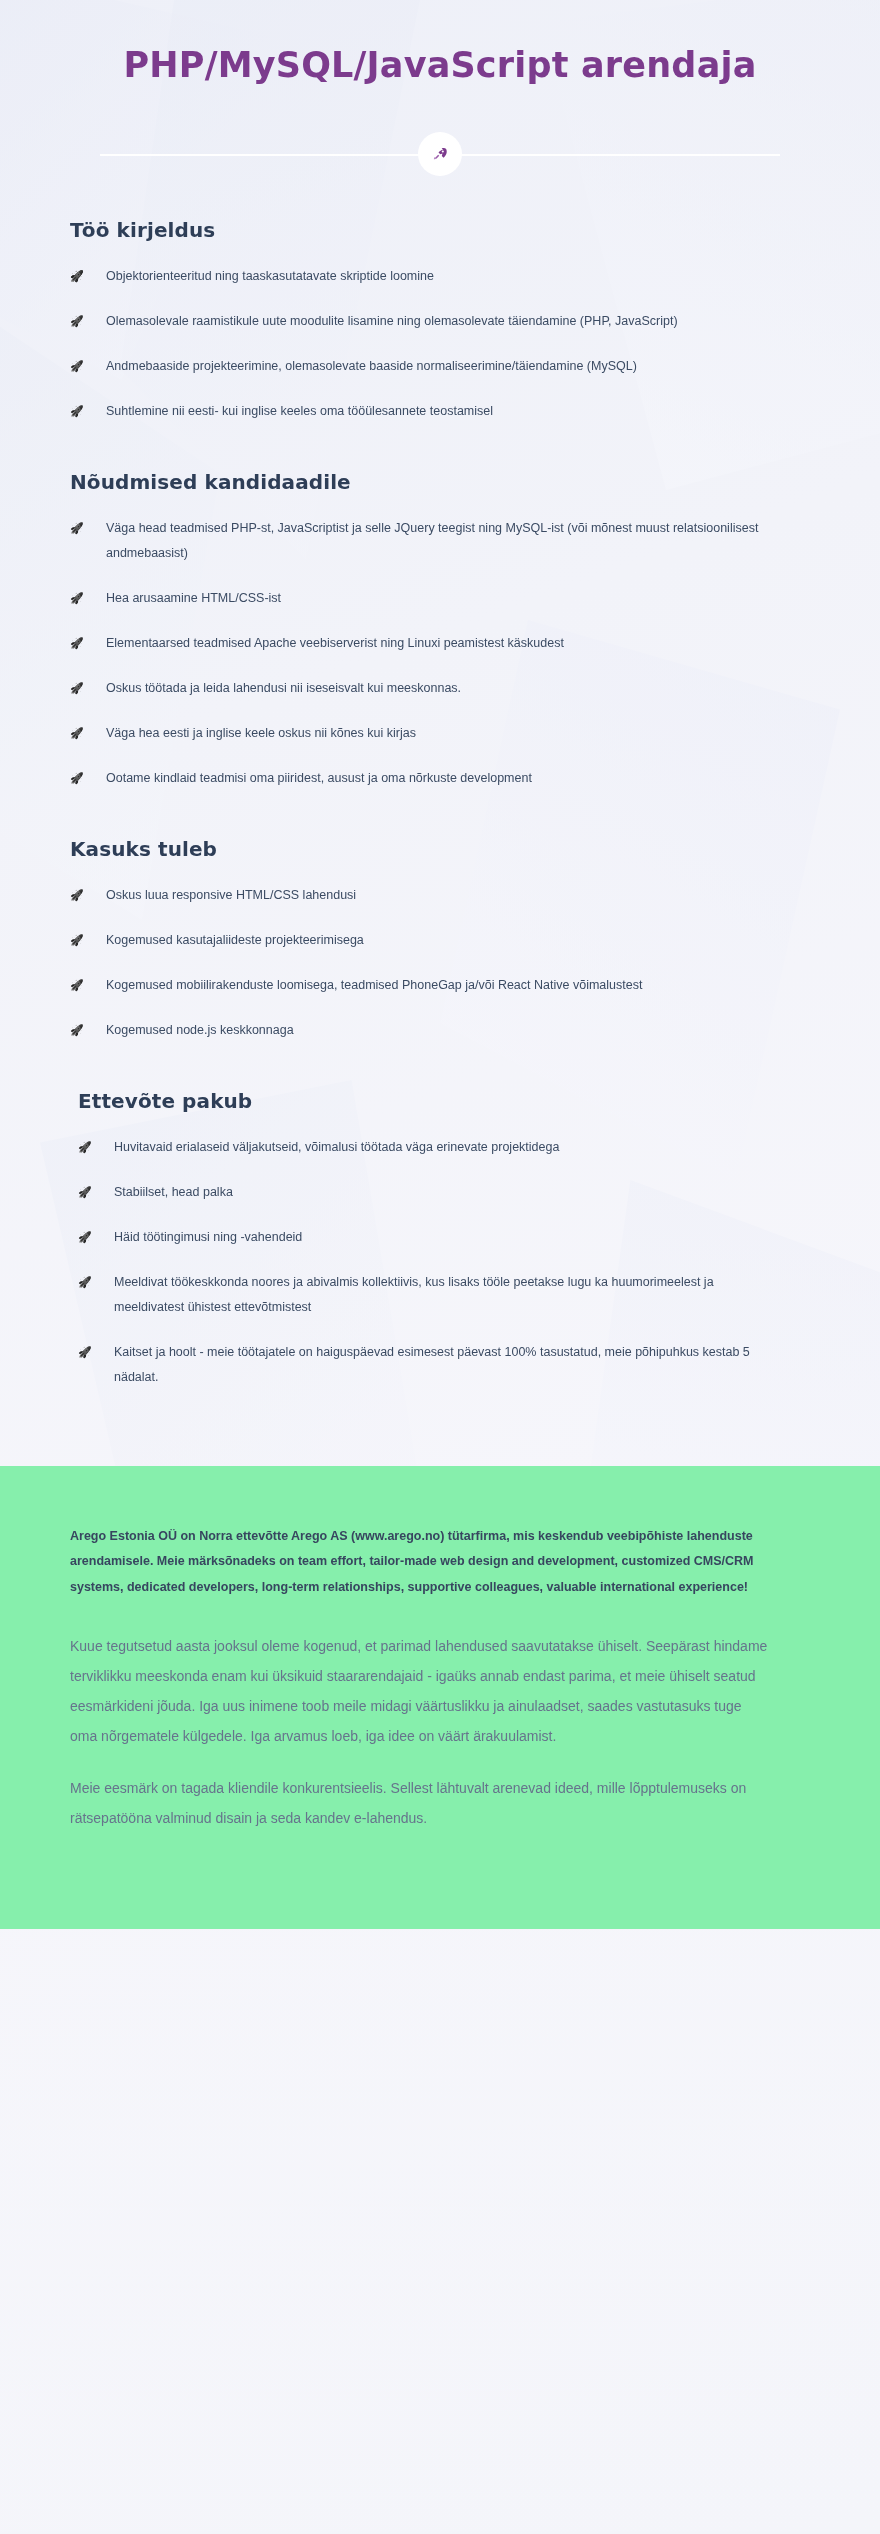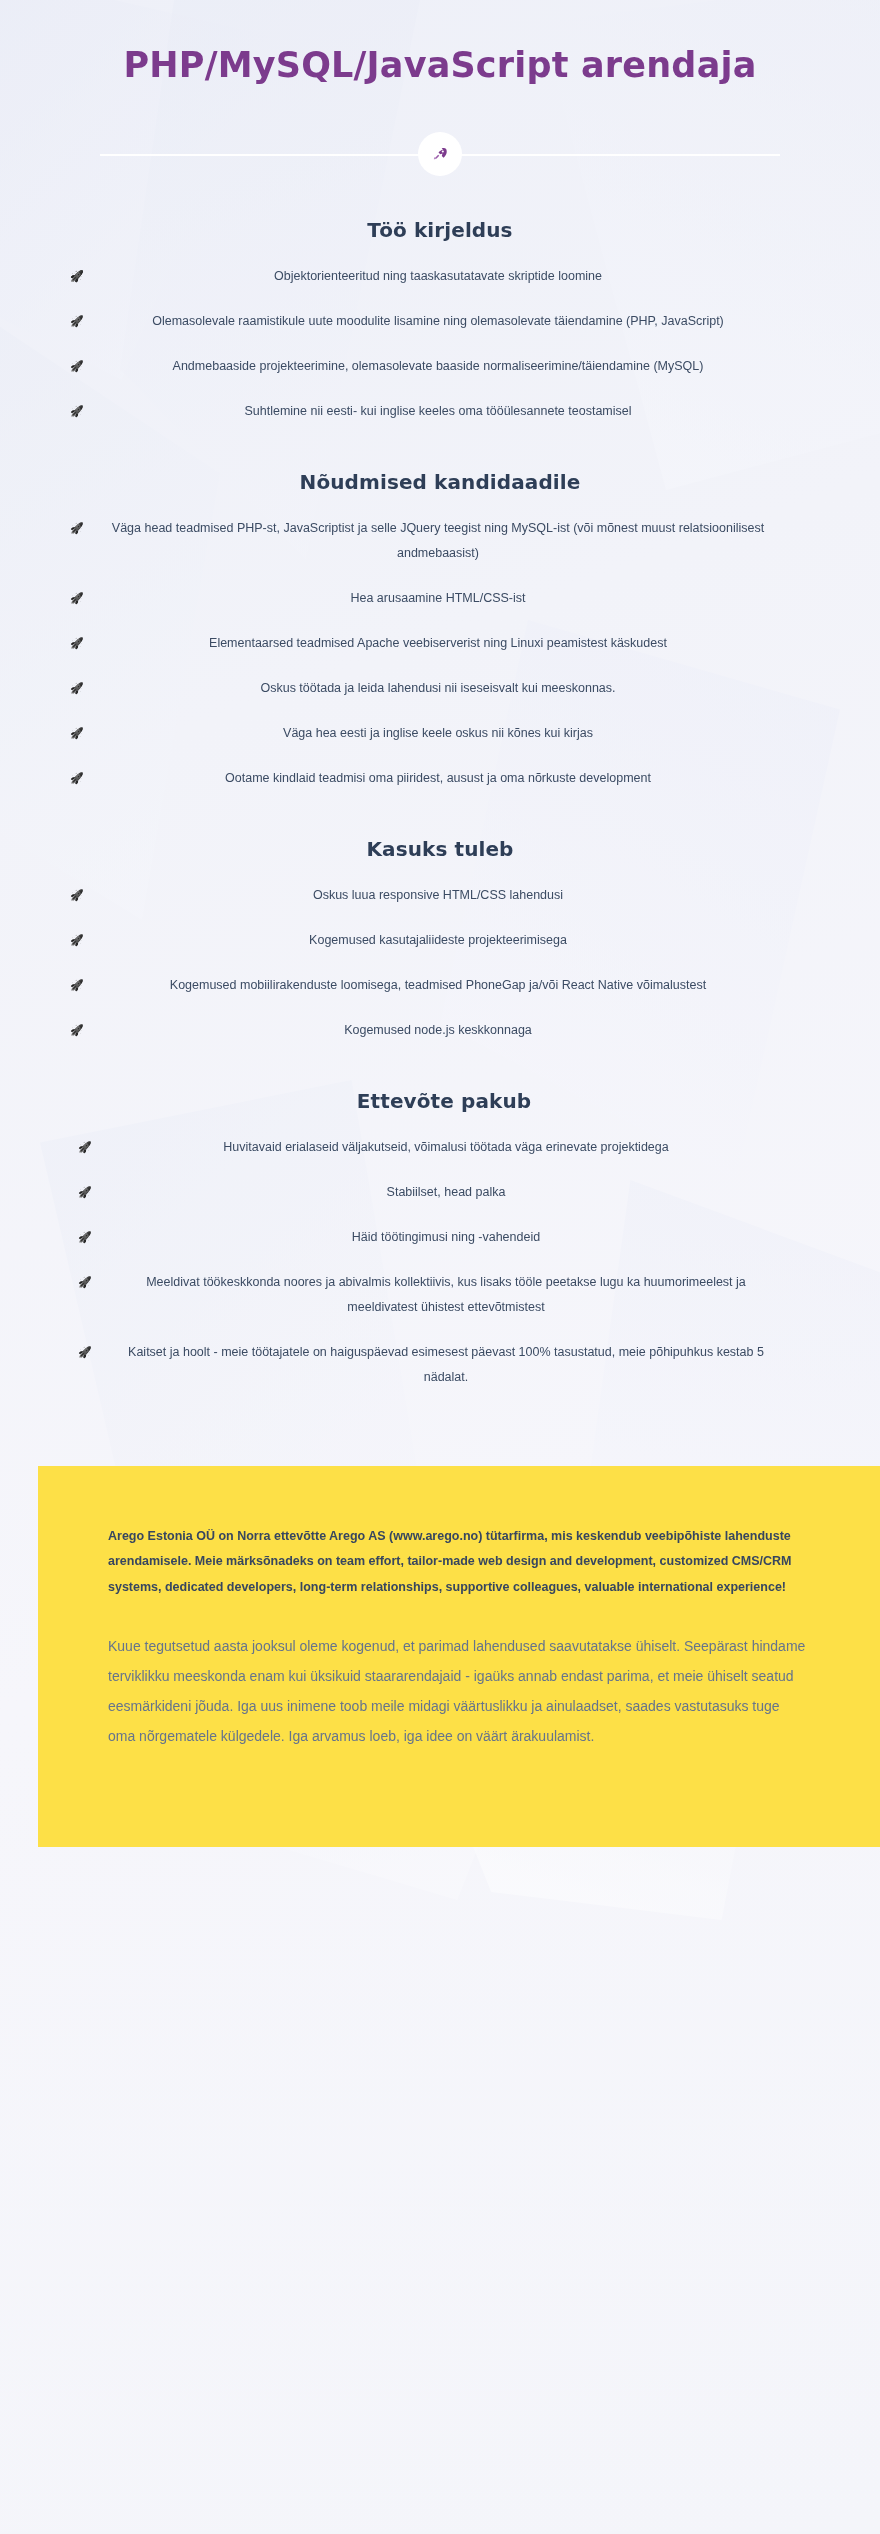--- a/index.html
+++ b/index.html
@@ -102,21 +102,21 @@
     align-items: center;
     justify-content: center;
     font-size: 15px;
     line-height: 1;
   }
 
   
   .content {
     padding: 42px 70px 0;
   }
-  .section { margin-bottom: 46px; text-align: center; }
+  .section { margin-bottom: 46px; }
   .section:last-child { margin-bottom: 0; margin-left: 8px; }
 
   .section-title {
     font-size: 20px;
     font-weight: 700;
     color: #2e3e57;
     margin-bottom: 22px;
     letter-spacing: .1px;
     font-family: "DejaVu Sans", sans-serif;
   }
@@ -138,25 +138,24 @@
     top: 1px;
     font-size: 11px;
     line-height: 2.0;
     color: #34435c;
     filter: grayscale(1) brightness(.55);
   }
 
   
   .footer {
     margin-top: 76px;
-    background: #fde047;
+    background: #86efac;
     padding: 58px 70px 96px;
     position: relative;
     z-index: 2;
-    margin-left: 38px;
   }
   .footer-lead {
     font-size: 12.5px;
     line-height: 2.05;
     font-weight: 700;
     color: #37465f;
     max-width: 700px;
     margin-bottom: 30px;
   }
   .footer p.body {
@@ -246,15 +245,16 @@
         <li><span class="bullet-icon">🚀</span><span>Meeldivat töökeskkonda noores ja abivalmis kollektiivis, kus lisaks tööle peetakse lugu ka huumorimeelest ja meeldivatest ühistest ettevõtmistest</span></li>
         <li><span class="bullet-icon">🚀</span><span>Kaitset ja hoolt - meie töötajatele on haiguspäevad esimesest päevast 100% tasustatud, meie põhipuhkus kestab 5 nädalat.</span></li>
       </ul>
     </section>
 
   </main>
 
   <footer class="footer">
     <p class="footer-lead">Arego Estonia OÜ on Norra ettevõtte Arego AS (www.arego.no) tütarfirma, mis keskendub veebipõhiste lahenduste arendamisele. Meie märksõnadeks on team effort, tailor-made web design and development, customized CMS/CRM systems, dedicated developers, long-term relationships, supportive colleagues, valuable international experience!</p>
     <p class="body">Kuue tegutsetud aasta jooksul oleme kogenud, et parimad lahendused saavutatakse ühiselt. Seepärast hindame terviklikku meeskonda enam kui üksikuid staararendajaid - igaüks annab endast parima, et meie ühiselt seatud eesmärkideni jõuda. Iga uus inimene toob meile midagi väärtuslikku ja ainulaadset, saades vastutasuks tuge oma nõrgematele külgedele. Iga arvamus loeb, iga idee on väärt ärakuulamist.</p>
+    <p class="body">Meie eesmärk on tagada kliendile konkurentsieelis. Sellest lähtuvalt arenevad ideed, mille lõpptulemuseks on rätsepatööna valminud disain ja seda kandev e-lahendus.</p>
   </footer>
 
 </div>
 
 </body></html>

